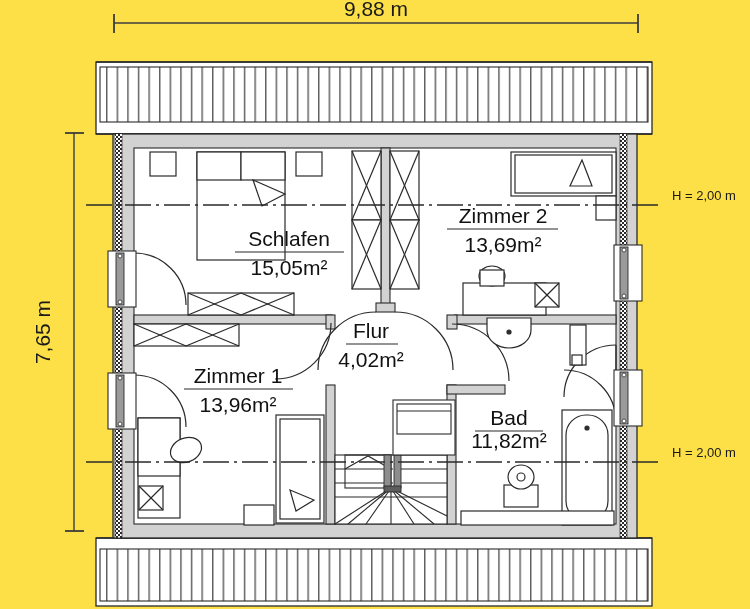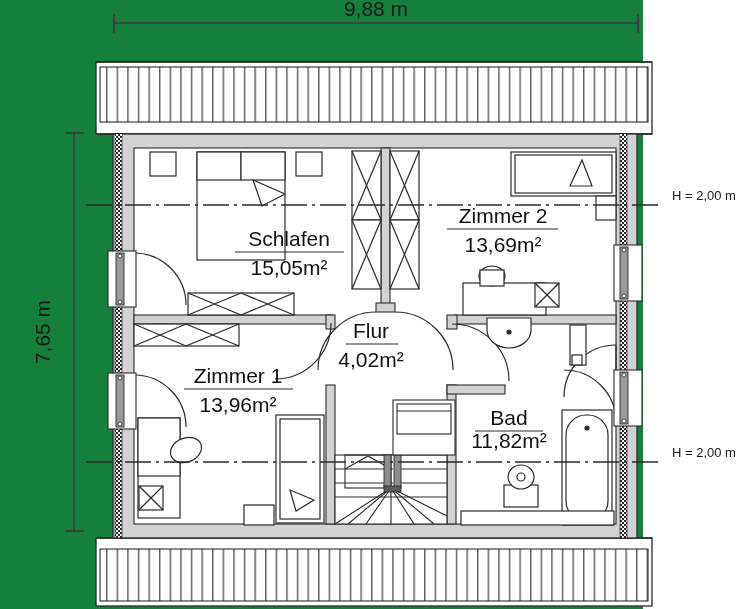--- a/index.html
+++ b/index.html
@@ -9,24 +9,23 @@
     background: #ffffff;
   }
   body {
     width: 750px;
     height: 609px;
     font-family: "Liberation Sans", sans-serif;
     overflow: hidden;
   }
   #plan-root {
     position: relative;
-    width: 628px;
+    width: 750px;
     height: 609px;
-    background: #15803d;
-    padding-left: 15px;
+    background: #fde047;
   }
   #floorplan-svg {
     position: absolute;
     left: 0;
     top: 0;
     width: 750px;
     height: 609px;
     display: block;
   }
   .dim-text {

